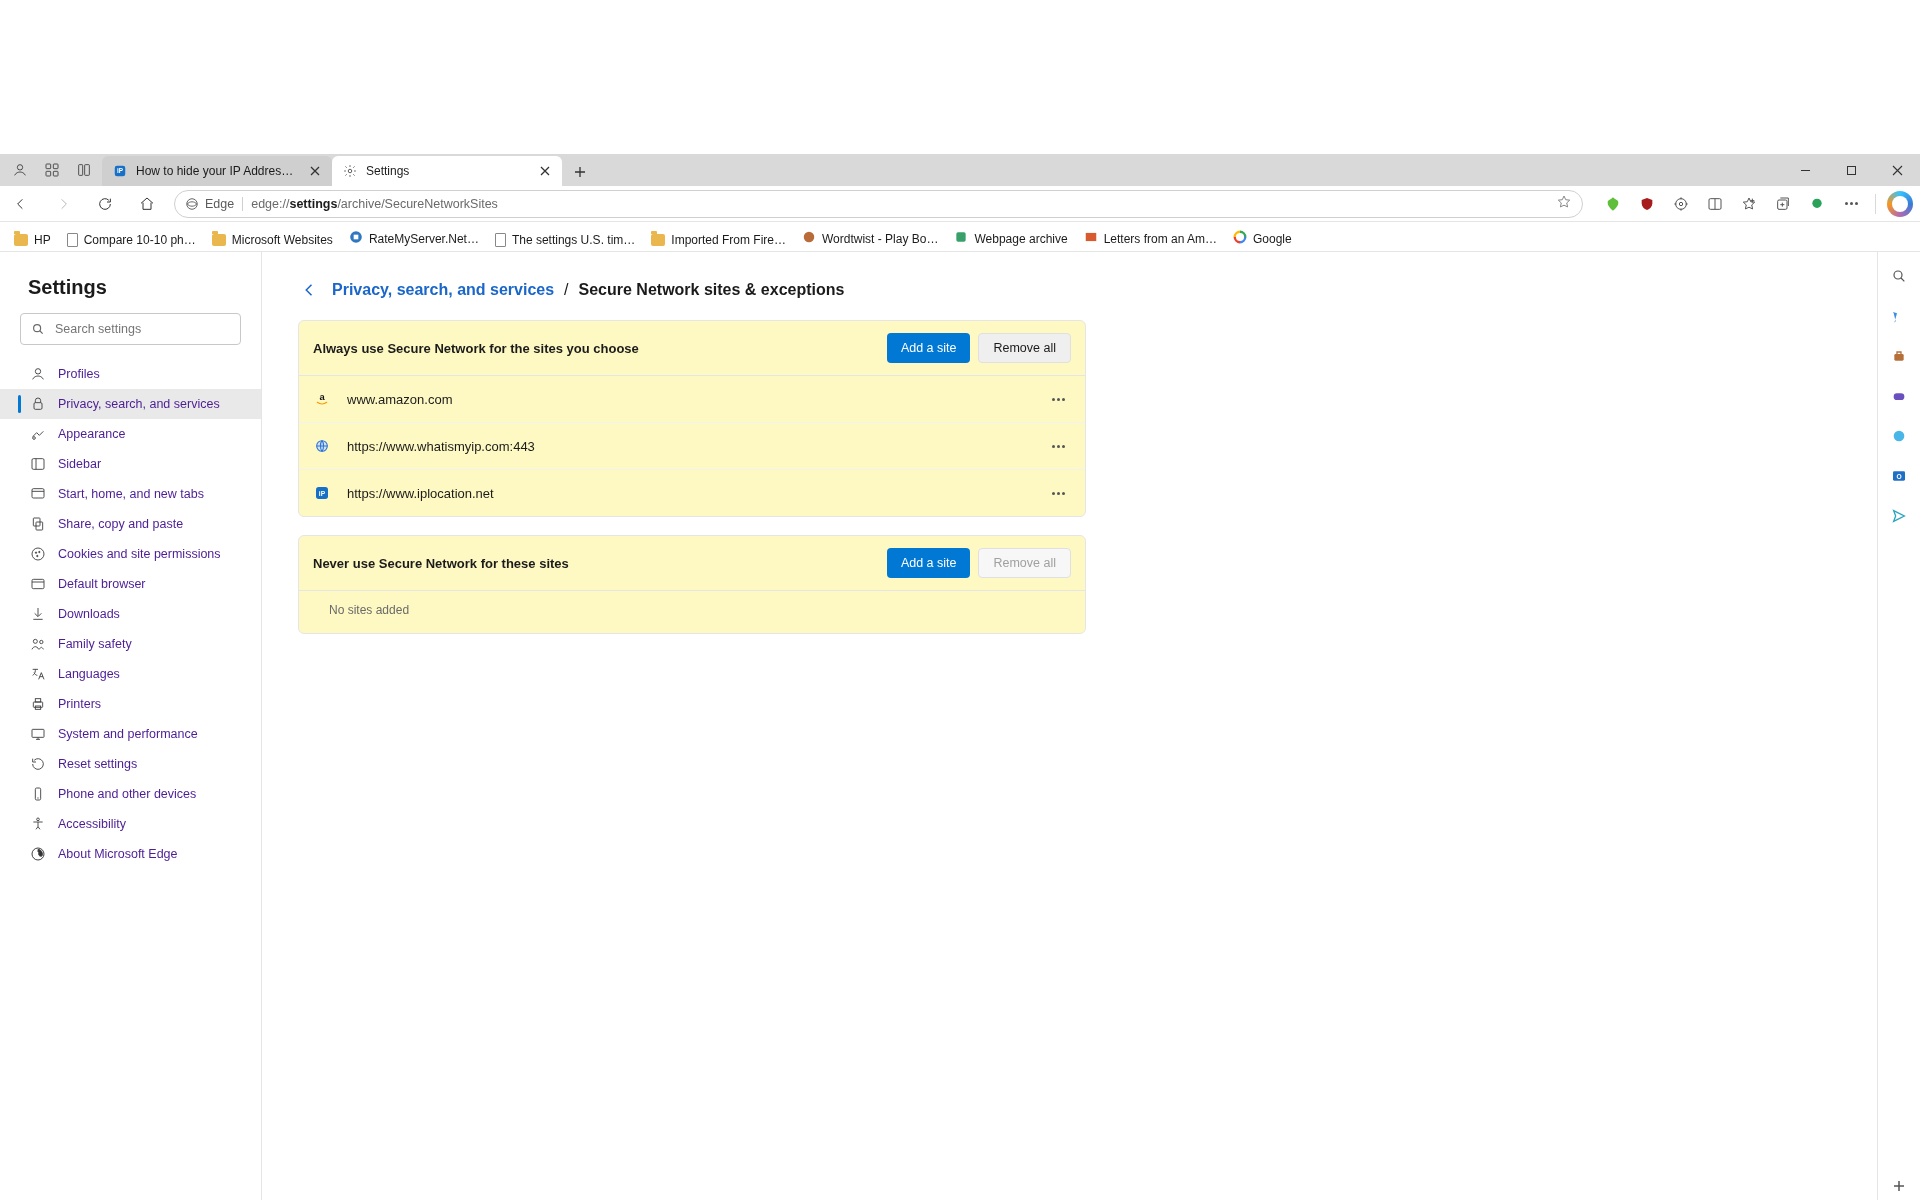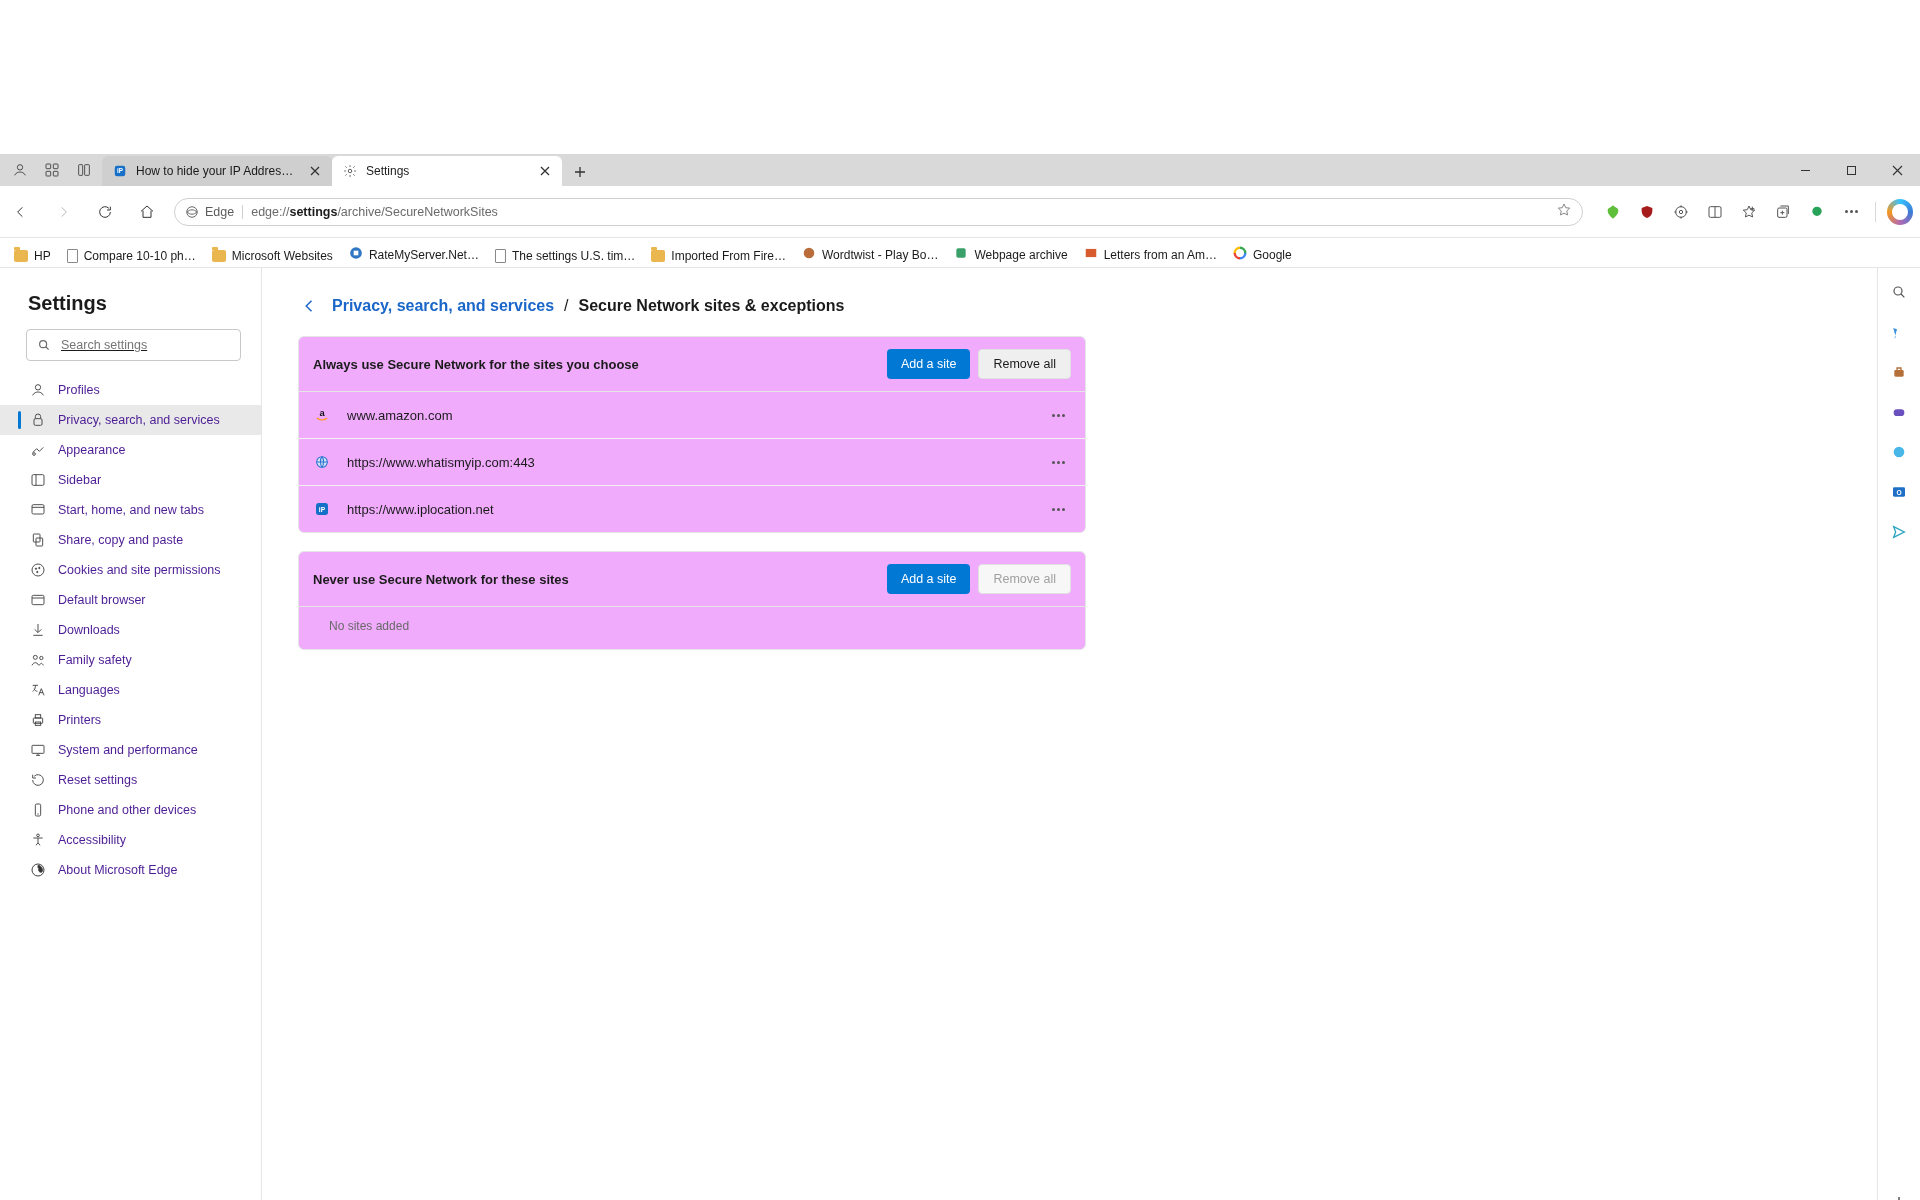--- a/index.html
+++ b/index.html
@@ -54,21 +54,21 @@
   .tab .tab-close{width:18px;height:18px;display:flex;align-items:center;justify-content:center;border-radius:4px;}
   .tab .favicon{width:16px;height:16px;display:flex;align-items:center;justify-content:center;}
   .newtab{width:28px;height:28px;margin-left:4px;margin-top:2px;display:flex;align-items:center;justify-content:center;border-radius:4px;}
 
   .titlebar .spacer{flex:1;}
   .win-controls{display:flex;align-items:stretch;}
   .win-btn{width:46px;display:flex;align-items:center;justify-content:center;}
 
   
   .addrbar{
-    height:52px;background:#fff;border-bottom:1px solid var(--border);
+    height:36px;background:#fff;border-bottom:1px solid var(--border);
     display:flex;align-items:center;padding:0 6px;gap:12px;
   }
   .ab-btn{width:30px;height:30px;display:flex;align-items:center;justify-content:center;border-radius:4px;}
   .ab-icon{width:16px;height:16px;stroke:#333;fill:none;stroke-width:1.5;}
 
   .omnibox{
     flex:1;height:28px;background:#fff;border:1px solid #d0d0d0;border-radius:14px;
     display:flex;align-items:center;padding:0 10px;gap:8px;font-size:12.5px;color:#3b3b3b;
   }
   .omnibox .edge-chip{display:flex;align-items:center;gap:6px;color:#5b5b5b;}
@@ -97,21 +97,21 @@
     display:flex;height:calc(1200px - 154px - 32px - 36px - 30px);
     background:#fff;
   }
 
   
   .settings-side{
     width:262px;border-right:1px solid var(--border);
     background:#fff;padding:12px 0 0 0;
   }
   .settings-side h1{font-size:20px;font-weight:600;margin:12px 0 14px 28px;}
-  .search-wrap{padding:0 20px 10px 26px;text-decoration:underline;}
+  .search-wrap{padding:0 20px 10px 20px;}
   .search-box{
     height:32px;border:1px solid #c8c8c8;border-radius:4px;background:#fff;
     display:flex;align-items:center;padding:0 10px;gap:8px;color:#6a6a6a;
   }
   .search-box input{border:none;outline:none;flex:1;font-size:12.5px;background:transparent;}
 
   .nav{display:flex;flex-direction:column;padding-top:4px;}
   .nav-item{
     display:flex;align-items:center;gap:12px;height:30px;
     padding:0 16px 0 30px;font-size:12.5px;color:#4c1d95;cursor:pointer;
@@ -129,21 +129,21 @@
     display:flex;align-items:center;gap:10px;padding:10px 0 18px 36px;font-size:16px;
   }
   .crumbs .back{width:24px;height:24px;display:flex;align-items:center;justify-content:center;border-radius:4px;}
   .crumbs .back svg{stroke:var(--link);}
   .crumbs a{color:var(--link);text-decoration:none;font-weight:600;}
   .crumbs .slash{color:#1b1b1b;}
   .crumbs .current{color:#1b1b1b;font-weight:600;}
 
   .cards{padding-left:36px;}
   .card{
-    width:788px;border:1px solid var(--border);border-radius:6px;background:#f0abfc;margin-bottom:18px;
+    width:788px;border:1px solid var(--border);border-radius:6px;background:#fef9c3;margin-bottom:18px;
   }
   .card-header{
     display:flex;align-items:center;justify-content:space-between;
     padding:12px 14px;font-size:13px;font-weight:600;color:#1b1b1b;
     border-bottom:1px solid var(--border);
   }
   .hdr-actions{display:flex;gap:8px;}
   .btn{
     height:30px;padding:0 14px;border-radius:4px;font-size:12.5px;border:none;cursor:pointer;
     display:inline-flex;align-items:center;justify-content:center;

